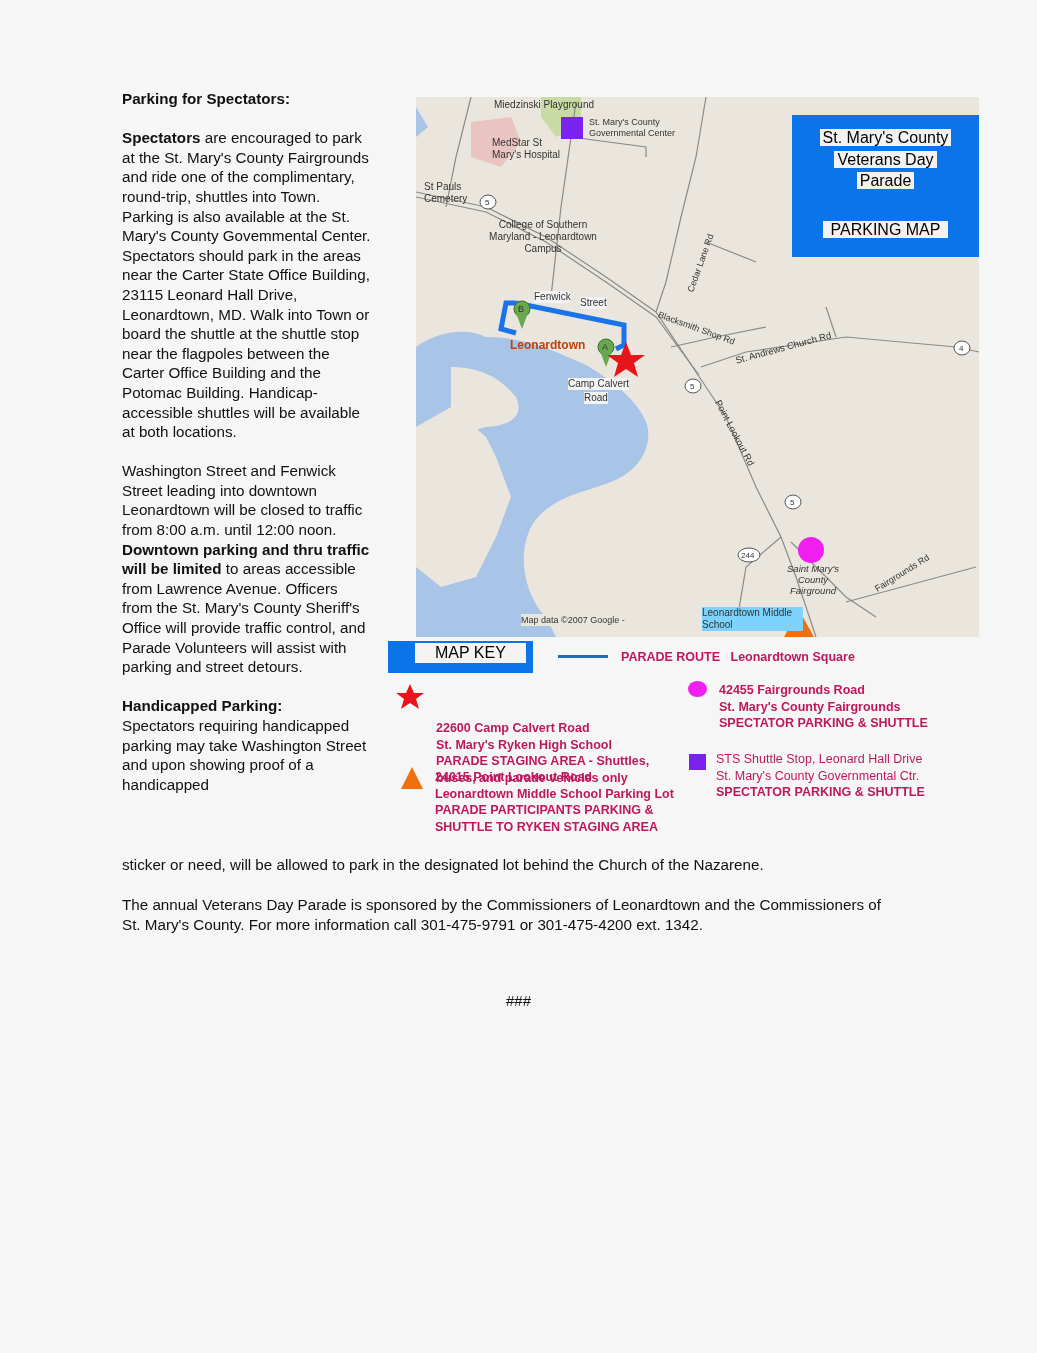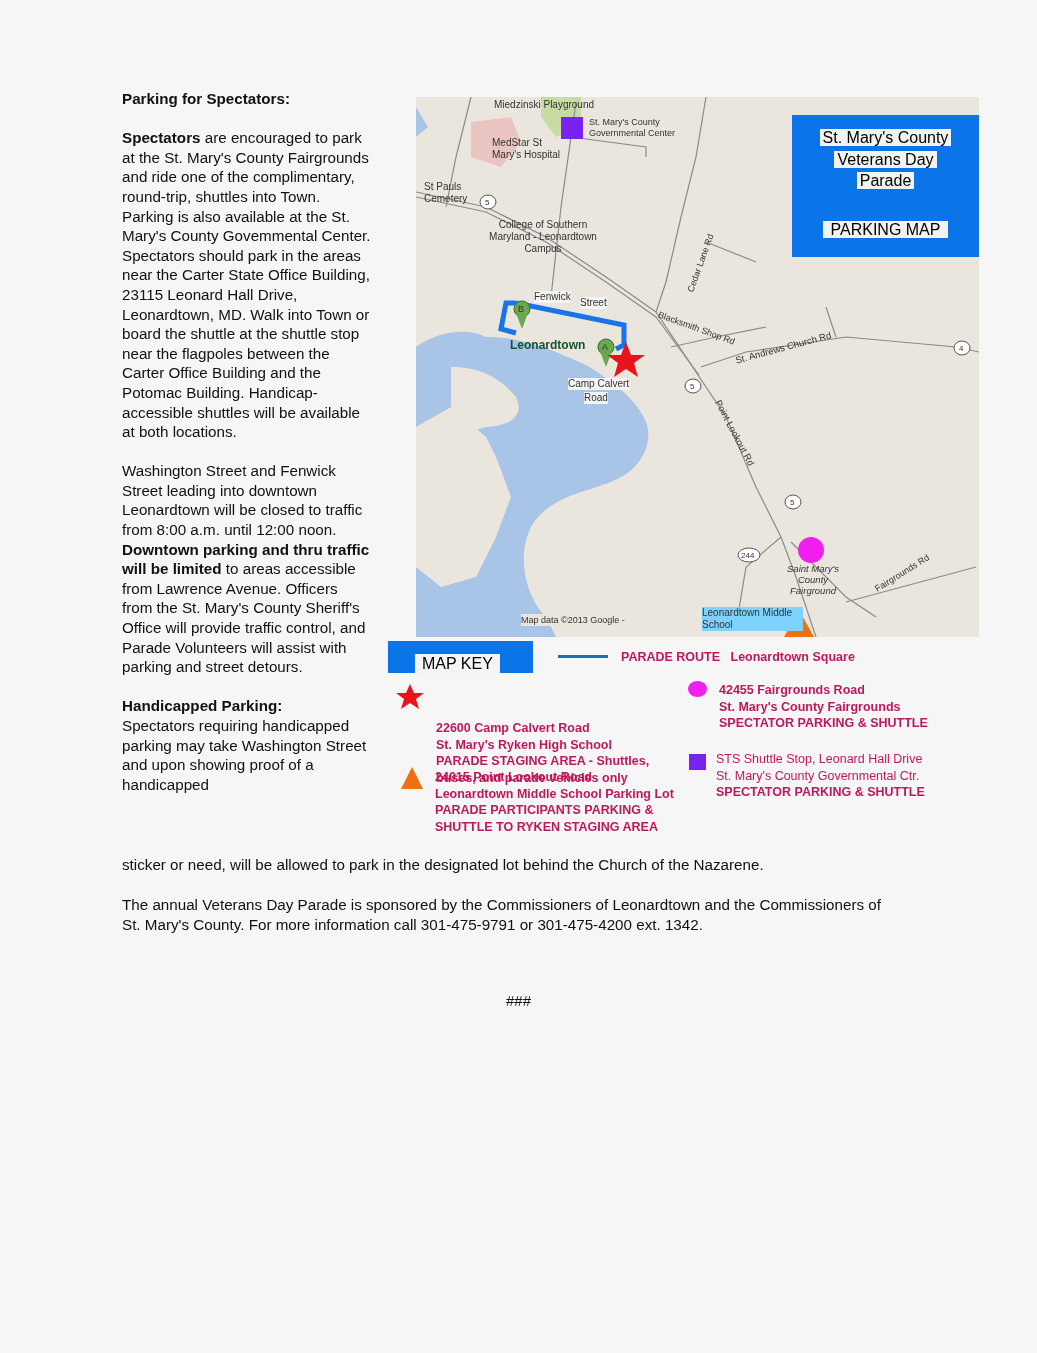--- a/index.html
+++ b/index.html
@@ -10,21 +10,21 @@
   .heading { font-weight:bold; }
   .b { font-weight:bold; }
   .wide { position:absolute; left:122px; width:780px; font-size:15.2px; line-height:19.6px; }
   .map { position:absolute; left:388px; top:97px; width:563px; height:540px; background:#ebe6dd; overflow:hidden;margin-left:28px; }
   .map svg { position:absolute; left:0; top:0; }
   .maplbl { position:absolute; font-size:10px; color:#333; white-space:nowrap; line-height:12px; }
   .title-box { position:absolute; left:376px; top:18px; width:187px; height:142px; background:#0a74e8; }
   .title-box .tline { position:absolute; left:0; width:100%; text-align:center; }
   .title-box span { background:#f2f2f2; color:#000; font-size:16px; line-height:19px; padding:0 3px; }
   .key-bar { position:absolute; left:388px; top:641px; width:145px; height:32px; background:#0a74e8; }
-  .key-bar span { position:absolute; left:27px; top:13px; background:#f4f4f4; font-size:16px; line-height:20px; padding:0 7px; color:#000; }
+  .key-bar span { position:absolute; left:27px; top:2px; background:#f4f4f4; font-size:16px; line-height:20px; padding:0 20px; color:#000; }
   .key-text { position:absolute; font-size:12.5px; font-weight:bold; line-height:16.5px; color:#be185d; white-space:nowrap; }
   .key-text.light { font-weight:normal; }
   .key-text .bb { font-weight:bold; }
   .hashes { position:absolute; left:0; width:1037px; top:992px; text-align:center; font-size:15px; }
 </style>
 </head>
 <body>
 
 <div class="col-left">
   <p class="heading">Parking for Spectators:</p>
@@ -94,31 +94,31 @@
     </g>
   </svg>
 
   <span class="maplbl" style="left:78px;top:2px;text-align:center">Miedzinski Playground</span>
   <span class="maplbl" style="left:173px;top:20px;width:100px;white-space:normal;font-size:9px;line-height:11px">St. Mary's County Governmental Center</span>
   <span class="maplbl" style="left:76px;top:40px;width:70px;white-space:normal">MedStar St Mary's Hospital</span>
   <span class="maplbl" style="left:8px;top:84px;width:50px;white-space:normal">St Pauls Cemetery</span>
   <span class="maplbl" style="left:72px;top:122px;width:110px;white-space:normal;text-align:center">College of Southern Maryland - Leonardtown Campus</span>
   <span class="maplbl" style="left:118px;top:194px;background:#f4f4f4">Fenwick</span>
   <span class="maplbl" style="left:164px;top:200px;background:#f4f4f4">Street</span>
-  <span class="maplbl" style="left:94px;top:242px;font-weight:bold;font-size:12px;color:#14532d">Leonardtown</span>
+  <span class="maplbl" style="left:94px;top:242px;font-weight:bold;font-size:12px;color:#c2410c">Leonardtown</span>
   <span class="maplbl" style="left:152px;top:281px;background:#f4f4f4">Camp Calvert</span>
   <span class="maplbl" style="left:168px;top:295px;background:#f4f4f4">Road</span>
   <span class="maplbl" style="left:254px;top:160px;transform:rotate(-70deg);font-size:9px">Cedar Lane Rd</span>
   <span class="maplbl" style="left:240px;top:225px;transform:rotate(20deg);font-size:9px">Blacksmith Shop Rd</span>
   <span class="maplbl" style="left:318px;top:245px;transform:rotate(-15deg);font-size:9.5px">St. Andrews Church Rd</span>
   <span class="maplbl" style="left:282px;top:330px;transform:rotate(62deg);font-size:9.5px">Point Lookout Rd</span>
   <span class="maplbl" style="left:362px;top:466px;width:70px;white-space:normal;text-align:center;font-style:italic;font-size:9.5px;line-height:11px">Saint Mary's County Fairground</span>
   <span class="maplbl" style="left:455px;top:470px;transform:rotate(-32deg);font-size:9px">Fairgrounds Rd</span>
   <span class="maplbl" style="left:286px;top:510px;width:101px;white-space:normal;background:#7dd3fc">Leonardtown Middle School</span>
-  <span class="maplbl" style="left:105px;top:517px;background:#ebe6dd;font-size:9px">Map data ©2013 Google -</span>
+  <span class="maplbl" style="left:105px;top:517px;background:#ebe6dd;font-size:9px">Map data ©2007 Google -</span>
   <span class="maplbl" style="left:69px;top:100px;font-size:8px">5</span>
   <span class="maplbl" style="left:274px;top:284px;font-size:8px">5</span>
   <span class="maplbl" style="left:374px;top:400px;font-size:8px">5</span>
   <span class="maplbl" style="left:543px;top:246px;font-size:8px">4</span>
   <span class="maplbl" style="left:325px;top:453px;font-size:8px">244</span>
   <span class="maplbl" style="left:102px;top:206px;font-size:9px">B</span>
   <span class="maplbl" style="left:186px;top:244px;font-size:9px">A</span>
 
   <div class="title-box">
     <div class="tline" style="top:13px"><span>St. Mary's County</span></div>

